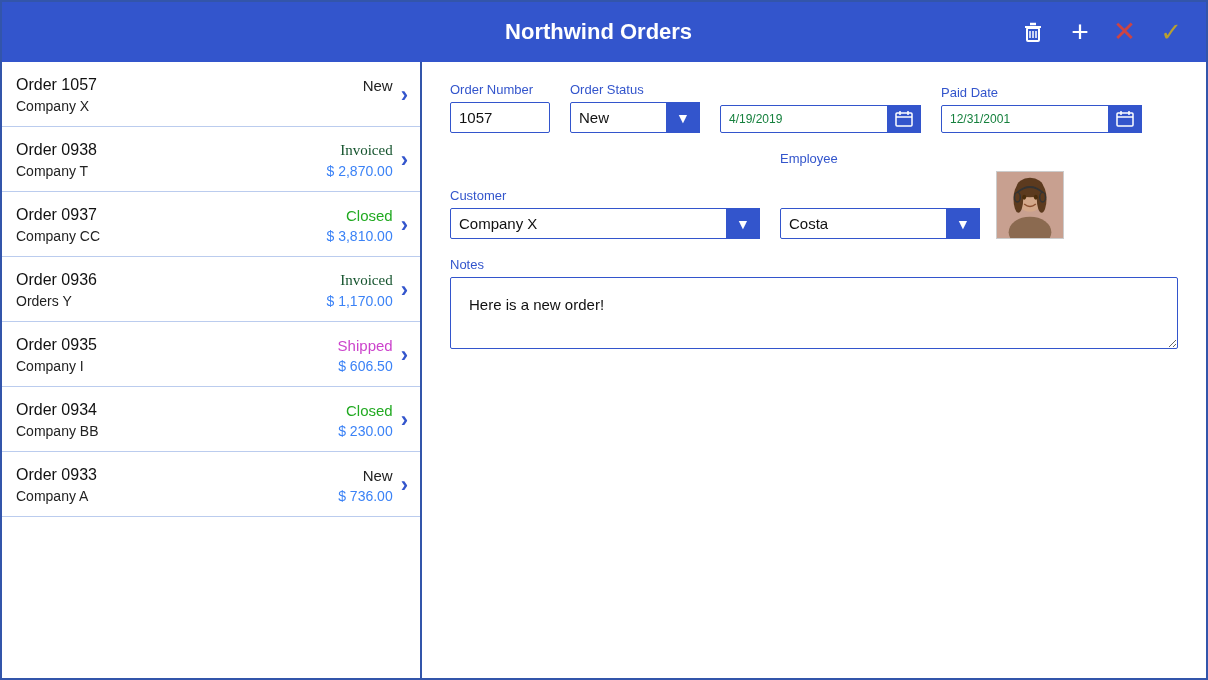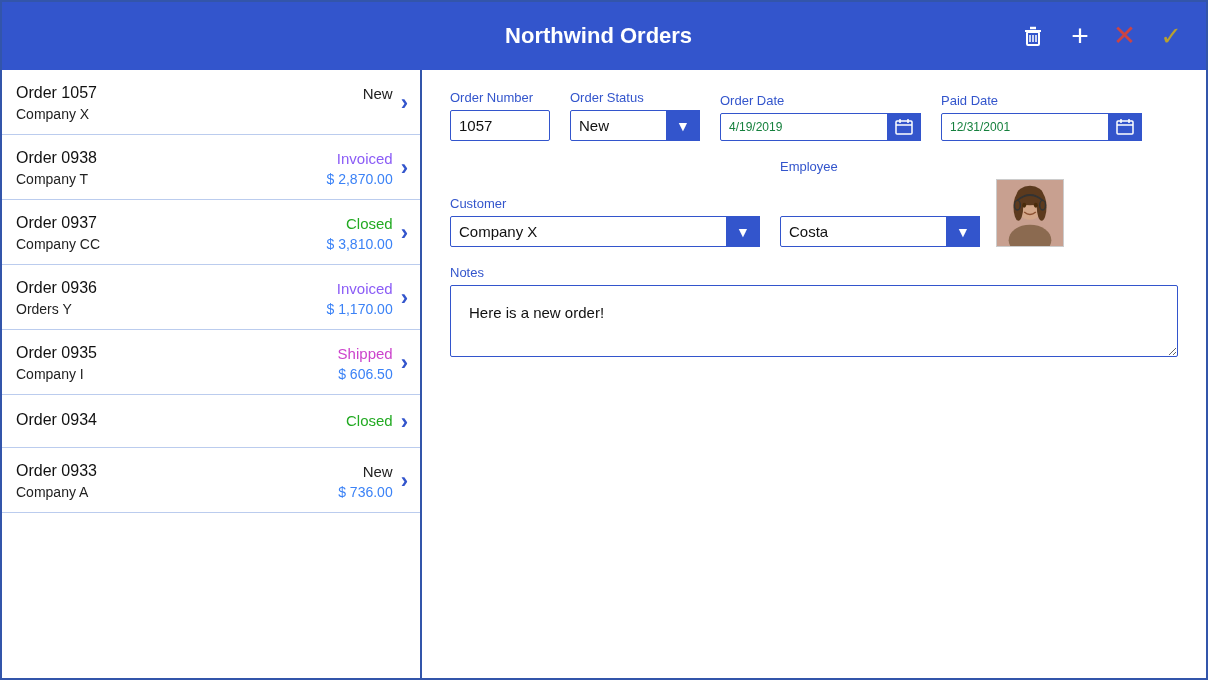--- a/index.html
+++ b/index.html
@@ -14,21 +14,21 @@
     }
 
     
     .header {
       background: #3355cc;
       color: white;
       display: flex;
       align-items: center;
       justify-content: space-between;
       padding: 15px 20px;
-      height: 68px;
+      height: 60px;
       flex-shrink: 0;
     }
     .header-title {
       font-size: 22px;
       font-weight: bold;
       color: white;
       flex: 1;
       text-align: center;
     }
     .header-icons {
@@ -113,21 +113,21 @@
       color: #3b82f6;
     }
     .order-chevron {
       color: #3355cc;
       font-size: 22px;
       margin-left: 8px;
       font-weight: bold;
     }
 
     .status-new { color: #222; }
-    .status-invoiced { color: #8b5cf6; }
+    .status-invoiced { color: #14532d; font-family: Liberation Serif, serif; }
     .status-closed { color: #22aa22; }
     .status-shipped { color: #cc44cc; }
 
     
     .detail-panel {
       flex: 1;
       padding: 20px 28px;
       background: white;
       overflow-y: auto;
     }
@@ -368,20 +368,24 @@
         </div>
       </div>
       <span class="order-chevron">›</span>
     </div>
         <div class="order-item">
       <div class="order-item-content">
         <div class="order-item-row1">
           <span class="order-number">Order 0934</span>
           <span class="order-status status-closed">Closed</span>
         </div>
+        <div class="order-item-row2">
+          <span class="order-company">Company BB</span>
+          <span class="order-amount">$ 230.00</span>
+        </div>
       </div>
       <span class="order-chevron">›</span>
     </div>
         <div class="order-item">
       <div class="order-item-content">
         <div class="order-item-row1">
           <span class="order-number">Order 0933</span>
           <span class="order-status status-new">New</span>
         </div>
         <div class="order-item-row2">
@@ -406,21 +410,20 @@
             <select class="form-select order-status-select">
               <option>New</option>
               <option>Invoiced</option>
               <option>Shipped</option>
               <option>Closed</option>
             </select>
             <div class="select-arrow">▼</div>
           </div>
         </div>
         <div class="form-group">
-          <label class="form-label">Order Date</label>
           <div class="date-input-wrap">
             <input class="date-input" type="text" value="4/19/2019" style="">
             <div class="date-icon">
               <svg width="18" height="18" viewBox="0 0 18 18" fill="none" xmlns="http://www.w3.org/2000/svg">
                 <rect x="1" y="3" width="16" height="13" rx="1" stroke="white" stroke-width="1.5" fill="none"></rect>
                 <line x1="1" y1="7" x2="17" y2="7" stroke="white" stroke-width="1.5"></line>
                 <line x1="5" y1="1" x2="5" y2="5" stroke="white" stroke-width="1.5"></line>
                 <line x1="13" y1="1" x2="13" y2="5" stroke="white" stroke-width="1.5"></line>
               </svg>
             </div>

